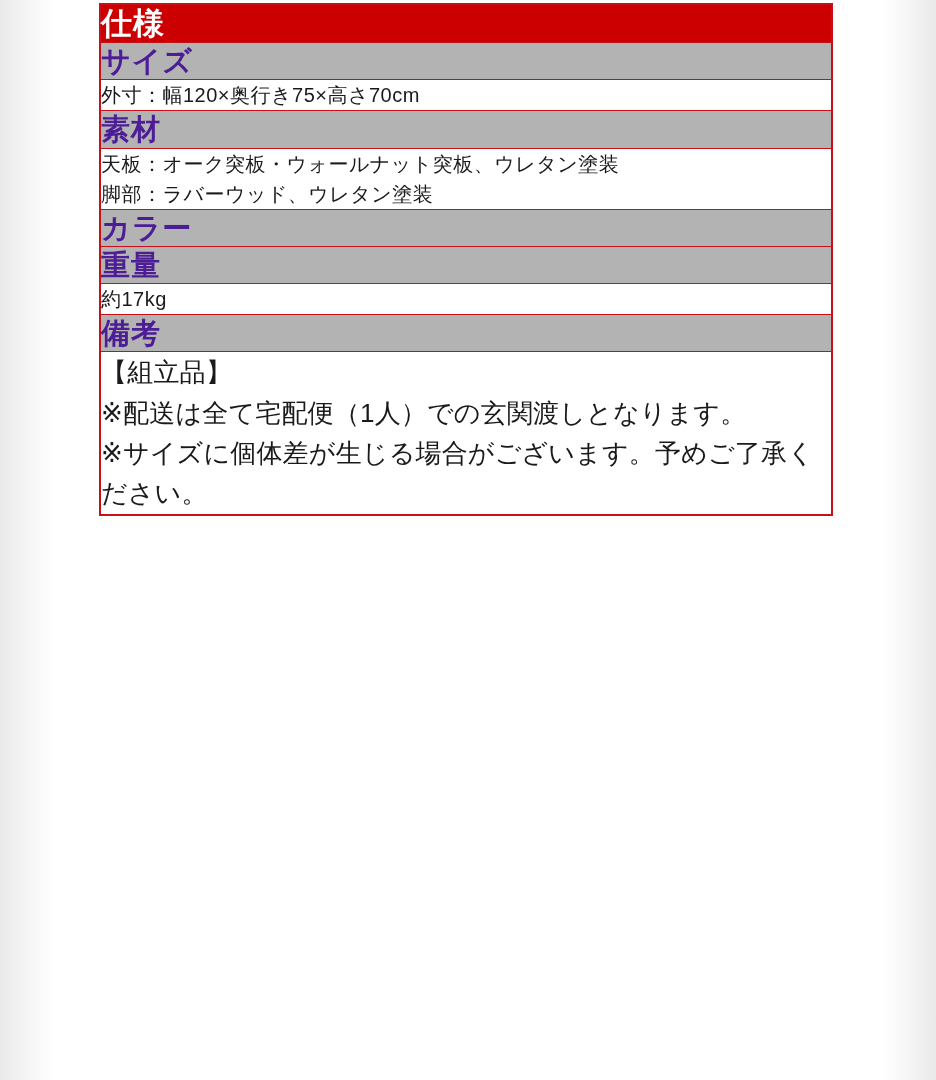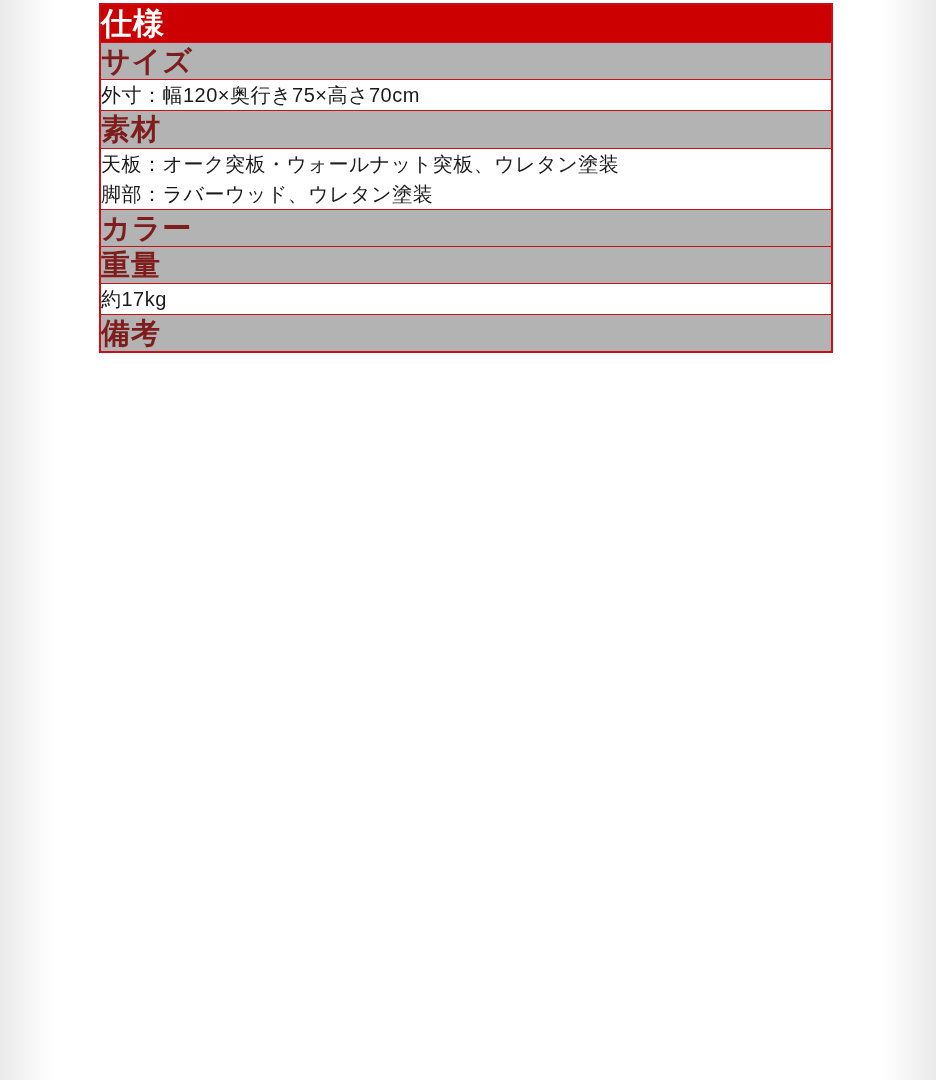--- a/index.html
+++ b/index.html
@@ -47,21 +47,21 @@
     font-weight: bold;
     line-height: 1.2;
     padding: 20px 14px 22px 14px;
     letter-spacing: 1px;
     border: 1px solid #cc0000;
   }
 
   
   .row-head td {
     background: #b3b3b3;
-    color: #7f1d1d;
+    color: #4c1d95;
     font-size: 29px;
     font-weight: bold;
     line-height: 1.25;
     padding: 18px 14px 20px 14px;
     letter-spacing: 1px;
   }
 
   
   .row-value td {
     background: #ffffff;
@@ -153,16 +153,23 @@
       <tr class="row-value">
         <td>
           <span class="line">約17kg</span>
         </td>
       </tr>
 
 
       <tr class="row-head">
         <td>備考</td>
       </tr>
+      <tr class="row-remarks">
+        <td>
+          <span class="line">【組立品】</span>
+          <span class="line">※配送は全て宅配便（1人）での玄関渡しとなります。</span>
+          <span class="line indent">※サイズに個体差が生じる場合がございます。予めご了承ください。</span>
+        </td>
+      </tr>
     </tbody>
   </table>
 
 </div>
 
 </body></html>

